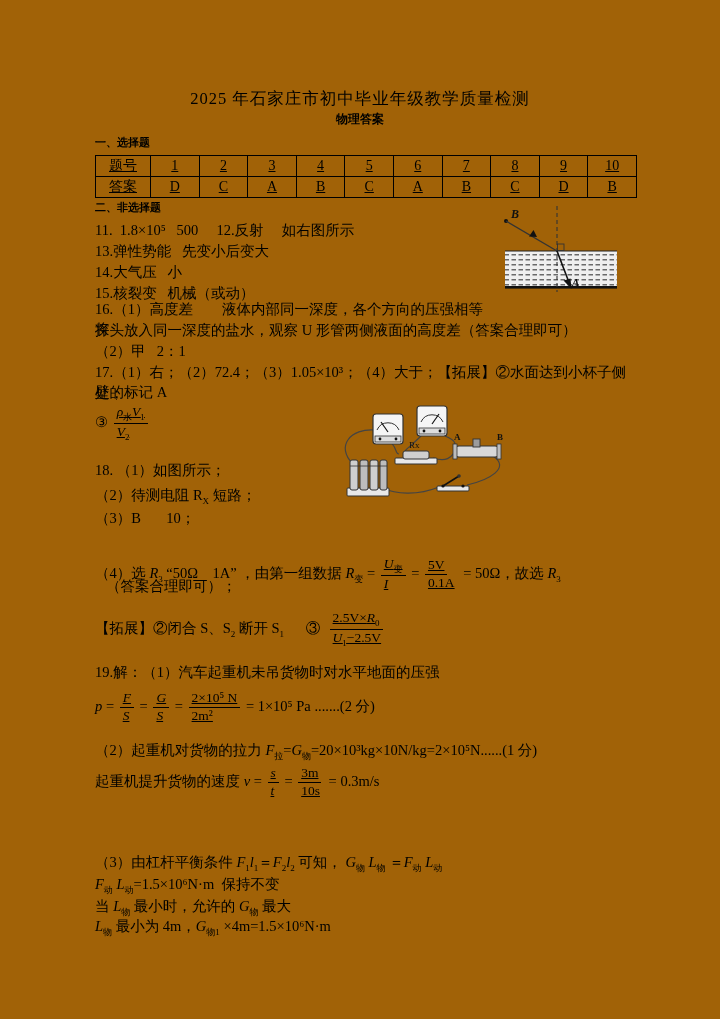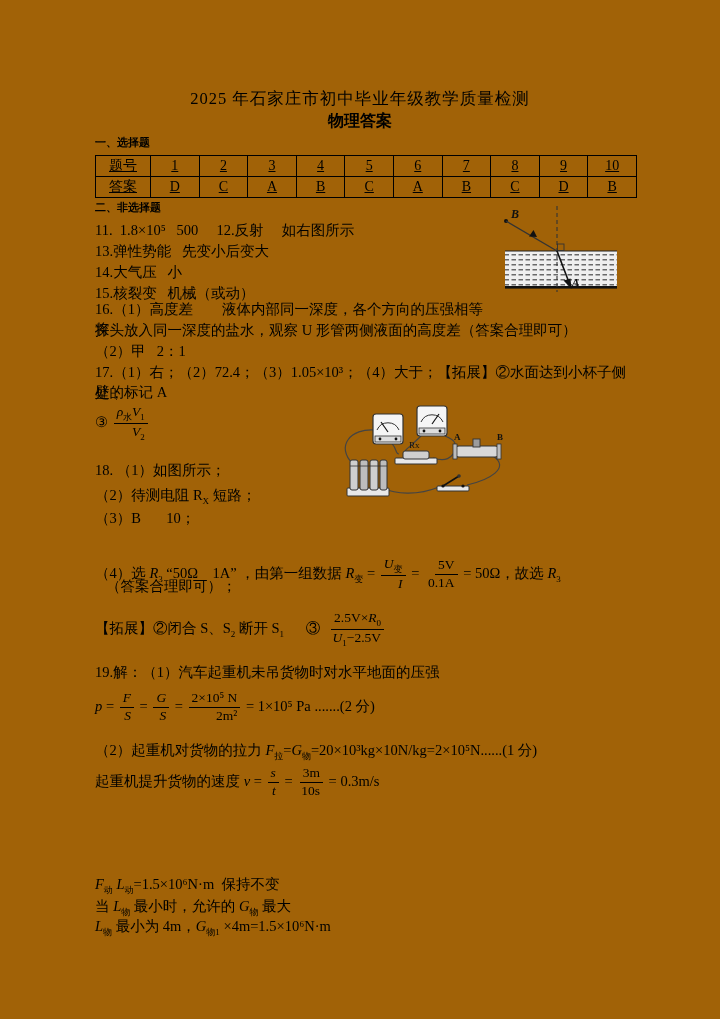--- a/index.html
+++ b/index.html
@@ -1,34 +1,34 @@
 <!DOCTYPE html>
 <html><head>
 <meta charset="utf-8">
 <style>
   html,body{margin:0;padding:0;background:#fff;}
   .page{position:relative;width:720px;height:1019px;background:#a16207;color:#000;
         font-family:"Liberation Serif","DejaVu Serif",serif;overflow:hidden;}
   .title1{position:absolute;top:88px;left:0;width:720px;text-align:center;
           font-size:16.5px;letter-spacing:1px;}
   .title2{position:absolute;top:111px;left:0;width:720px;text-align:center;
-          font-size:16px;font-weight:bold;font-family:"Liberation Sans","DejaVu Sans",sans-serif;}
+          font-size:12px;font-weight:bold;font-family:"Liberation Sans","DejaVu Sans",sans-serif;}
   .sec-h{position:absolute;left:95px;font-size:11px;font-weight:bold;
          font-family:"Liberation Sans","DejaVu Sans",sans-serif;}
   table.ans{position:absolute;left:95px;top:155px;border-collapse:collapse;
             border:1.5px solid #000;table-layout:fixed;}
   table.ans td{border:1px solid #000;width:47.6px;height:20px;text-align:center;
                font-size:14px;padding:0;text-decoration:underline;}
   table.ans td.c0{width:54px;}
   .ln{position:absolute;left:95px;width:540px;font-size:14.5px;line-height:20px;
       white-space:pre-wrap;}
   .ln i{font-style:italic;}
   .ln sub{font-size:9px;}
-  .frac{display:inline-flex;flex-direction:column;align-items:flex-end;
-        vertical-align:middle;line-height:1.25;font-size:13.5px;margin:0 2px;}
+  .frac{display:inline-flex;flex-direction:column;align-items:flex-start;
+        vertical-align:middle;line-height:1.25;font-size:13.5px;margin:0 2px;text-decoration:underline;}
   .frac .fn{border-bottom:1px solid #000;padding:0 3px;}
   .frac .fd{padding:0 3px;}
   .fig{position:absolute;}
 </style>
 </head>
 <body>
 
 <div class="page">
 
   <div class="title1">2025 年石家庄市初中毕业年级教学质量检测</div>
@@ -82,20 +82,21 @@
   <div class="ln" style="top:460px;">18. （1）如图所示；</div>
   <div class="ln" style="top:485px;">（2）待测电阻 R<sub>X</sub> 短路；</div>
   <div class="ln" style="top:508px;">（3）B       10；</div>
   <div class="ln" style="top:556px;">（4）选 <i>R</i><sub>3</sub> “50Ω    1A” ，由第一组数据 <i>R</i><sub>变</sub> = <span class="frac"><span class="fn"><i>U</i><sub>变</sub></span><span class="fd"><i>I</i></span></span> = <span class="frac"><span class="fn">5V</span><span class="fd">0.1A</span></span> = 50Ω，故选 <i>R</i><sub>3</sub></div>
   <div class="ln" style="top:576px;">   （答案合理即可）；</div>
   <div class="ln" style="top:610px;">【拓展】②闭合 S、S<sub>2</sub> 断开 S<sub>1</sub>　  ③  <span class="frac"><span class="fn">2.5V×<i>R</i><sub>0</sub></span><span class="fd"><i>U</i><sub>1</sub>−2.5V</span></span></div>
   <div class="ln" style="top:662px;">19.解：（1）汽车起重机未吊货物时对水平地面的压强</div>
   <div class="ln" style="top:690px;"><i>p</i> = <span class="frac"><span class="fn"><i>F</i></span><span class="fd"><i>S</i></span></span> = <span class="frac"><span class="fn"><i>G</i></span><span class="fd"><i>S</i></span></span> = <span class="frac"><span class="fn">2×10⁵ N</span><span class="fd">2m²</span></span> = 1×10⁵ Pa .......(2 分)</div>
   <div class="ln" style="top:740px;">（2）起重机对货物的拉力 <i>F</i><sub>拉</sub>=<i>G</i><sub>物</sub>=20×10³kg×10N/kg=2×10⁵N......(1 分)</div>
   <div class="ln" style="top:765px;">起重机提升货物的速度 <i>v</i> = <span class="frac"><span class="fn"><i>s</i></span><span class="fd"><i>t</i></span></span> = <span class="frac"><span class="fn">3m</span><span class="fd">10s</span></span> = 0.3m/s</div>
+  <div class="ln" style="top:852px;">（3）由杠杆平衡条件 <i>F</i><sub>1</sub><i>l</i><sub>1</sub>＝<i>F</i><sub>2</sub><i>l</i><sub>2</sub> 可知， <i>G</i><sub>物</sub> <i>L</i><sub>物</sub> ＝<i>F</i><sub>动</sub> <i>L</i><sub>动</sub></div>
   <div class="ln" style="top:874px;"><i>F</i><sub>动</sub> <i>L</i><sub>动</sub>=1.5×10⁶N·m  保持不变</div>
   <div class="ln" style="top:896px;">当 <i>L</i><sub>物</sub> 最小时，允许的 <i>G</i><sub>物</sub> 最大</div>
   <div class="ln" style="top:916px;"><i>L</i><sub>物</sub> 最小为 4m，<i>G</i><sub>物1</sub> ×4m=1.5×10⁶N·m</div>
 
   <div class="fig" style="left:497px;top:202px;">
     <svg width="128" height="96" viewBox="0 0 128 96">
       <defs>
         <pattern id="wp" width="7" height="5" patternUnits="userSpaceOnUse">
           <rect width="7" height="5" fill="#efefef"></rect>
           <rect x="0.5" y="2" width="4.5" height="1.5" fill="#6a6a6a"></rect>

